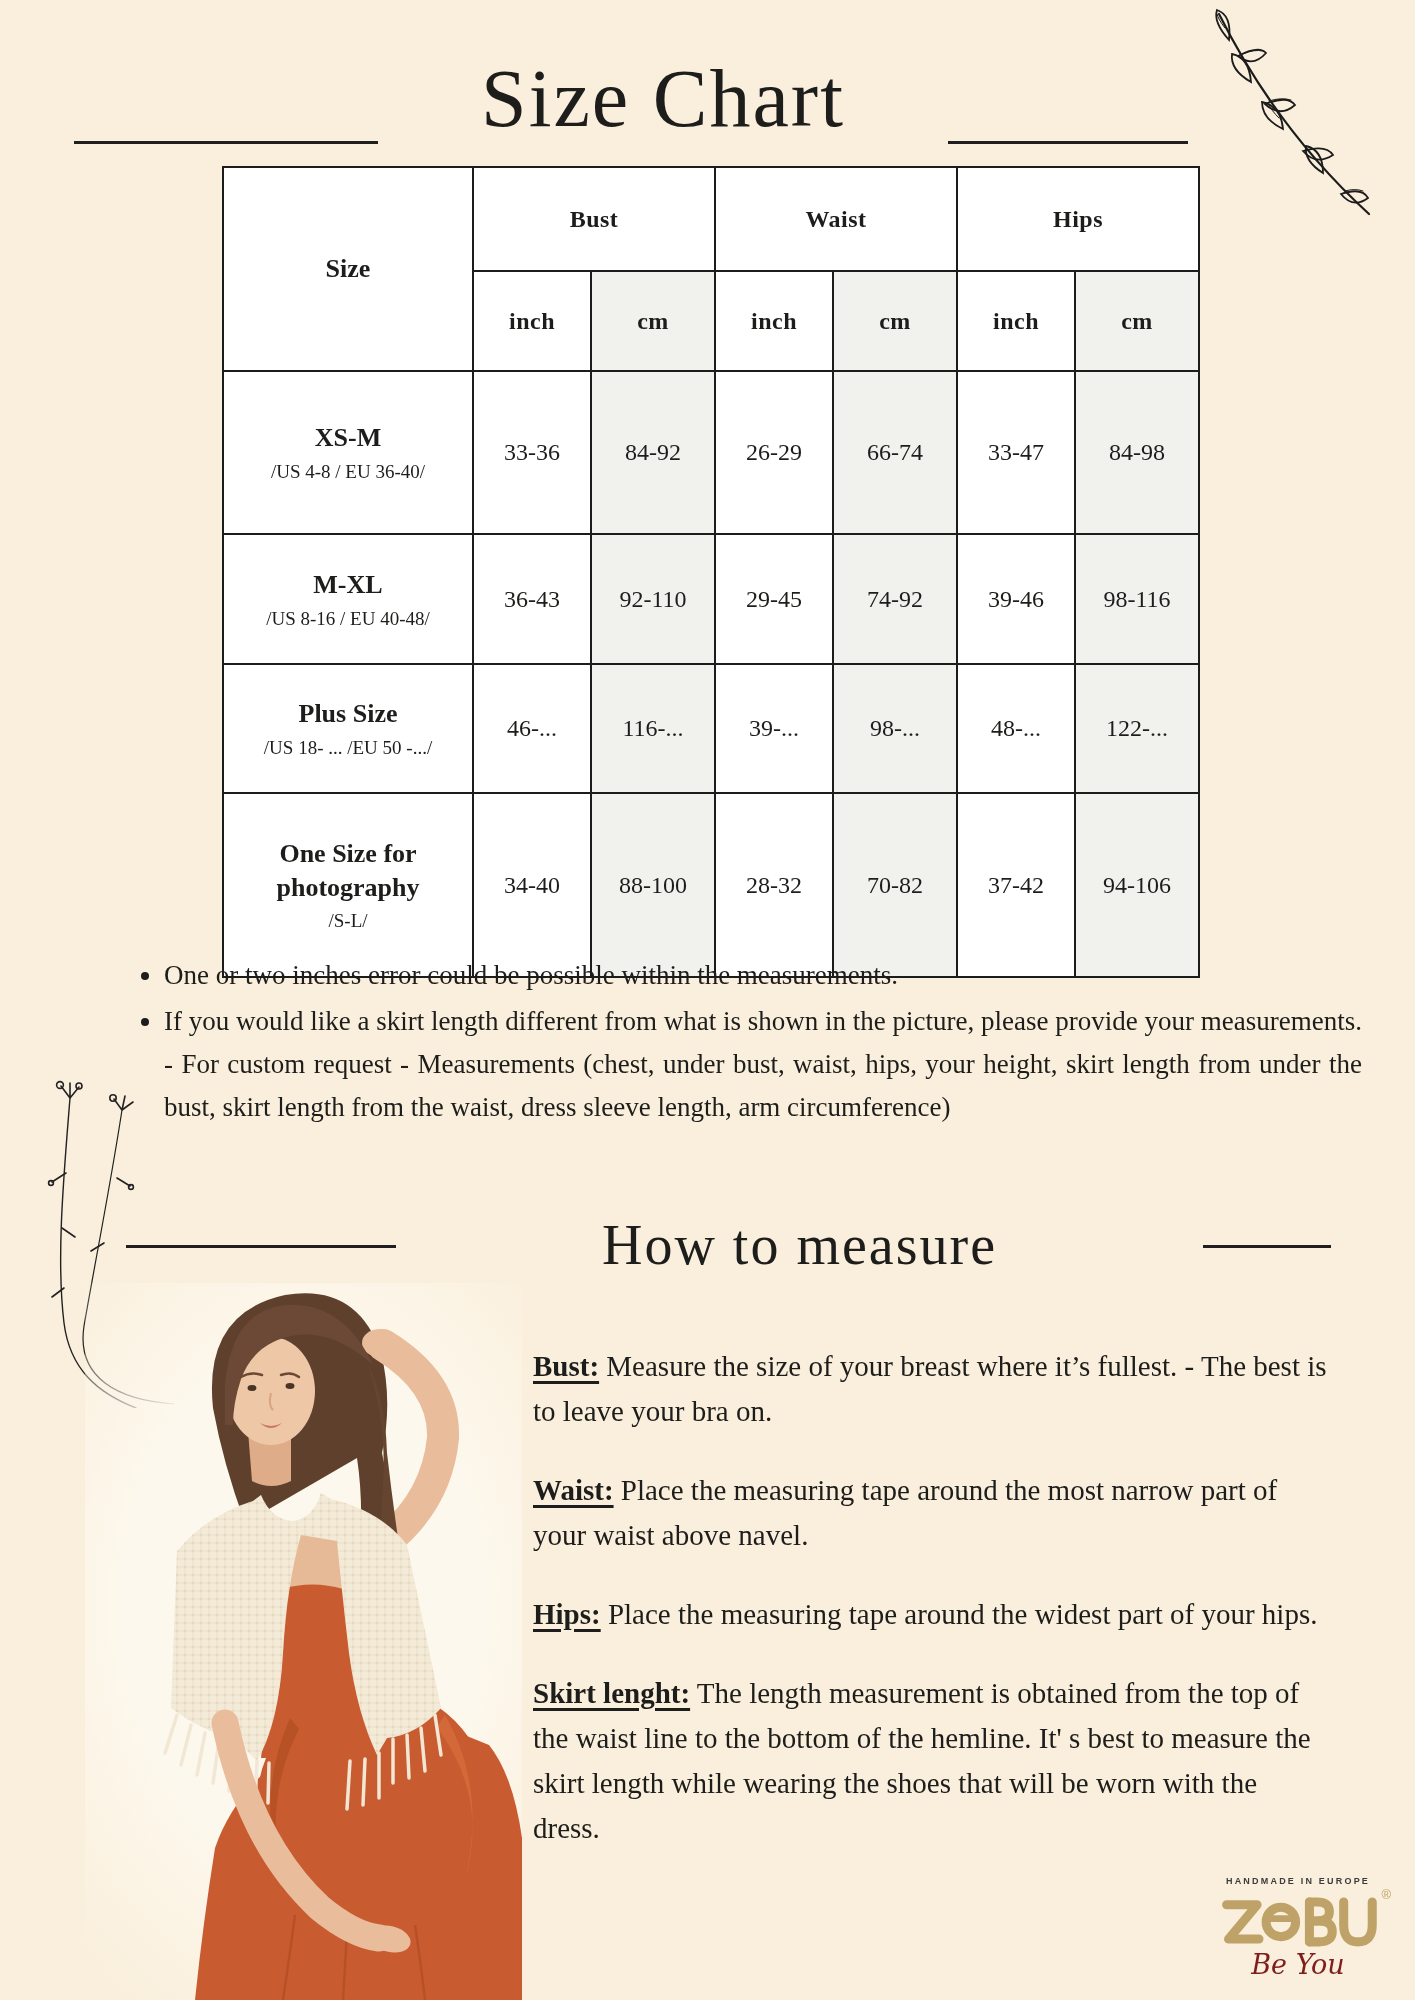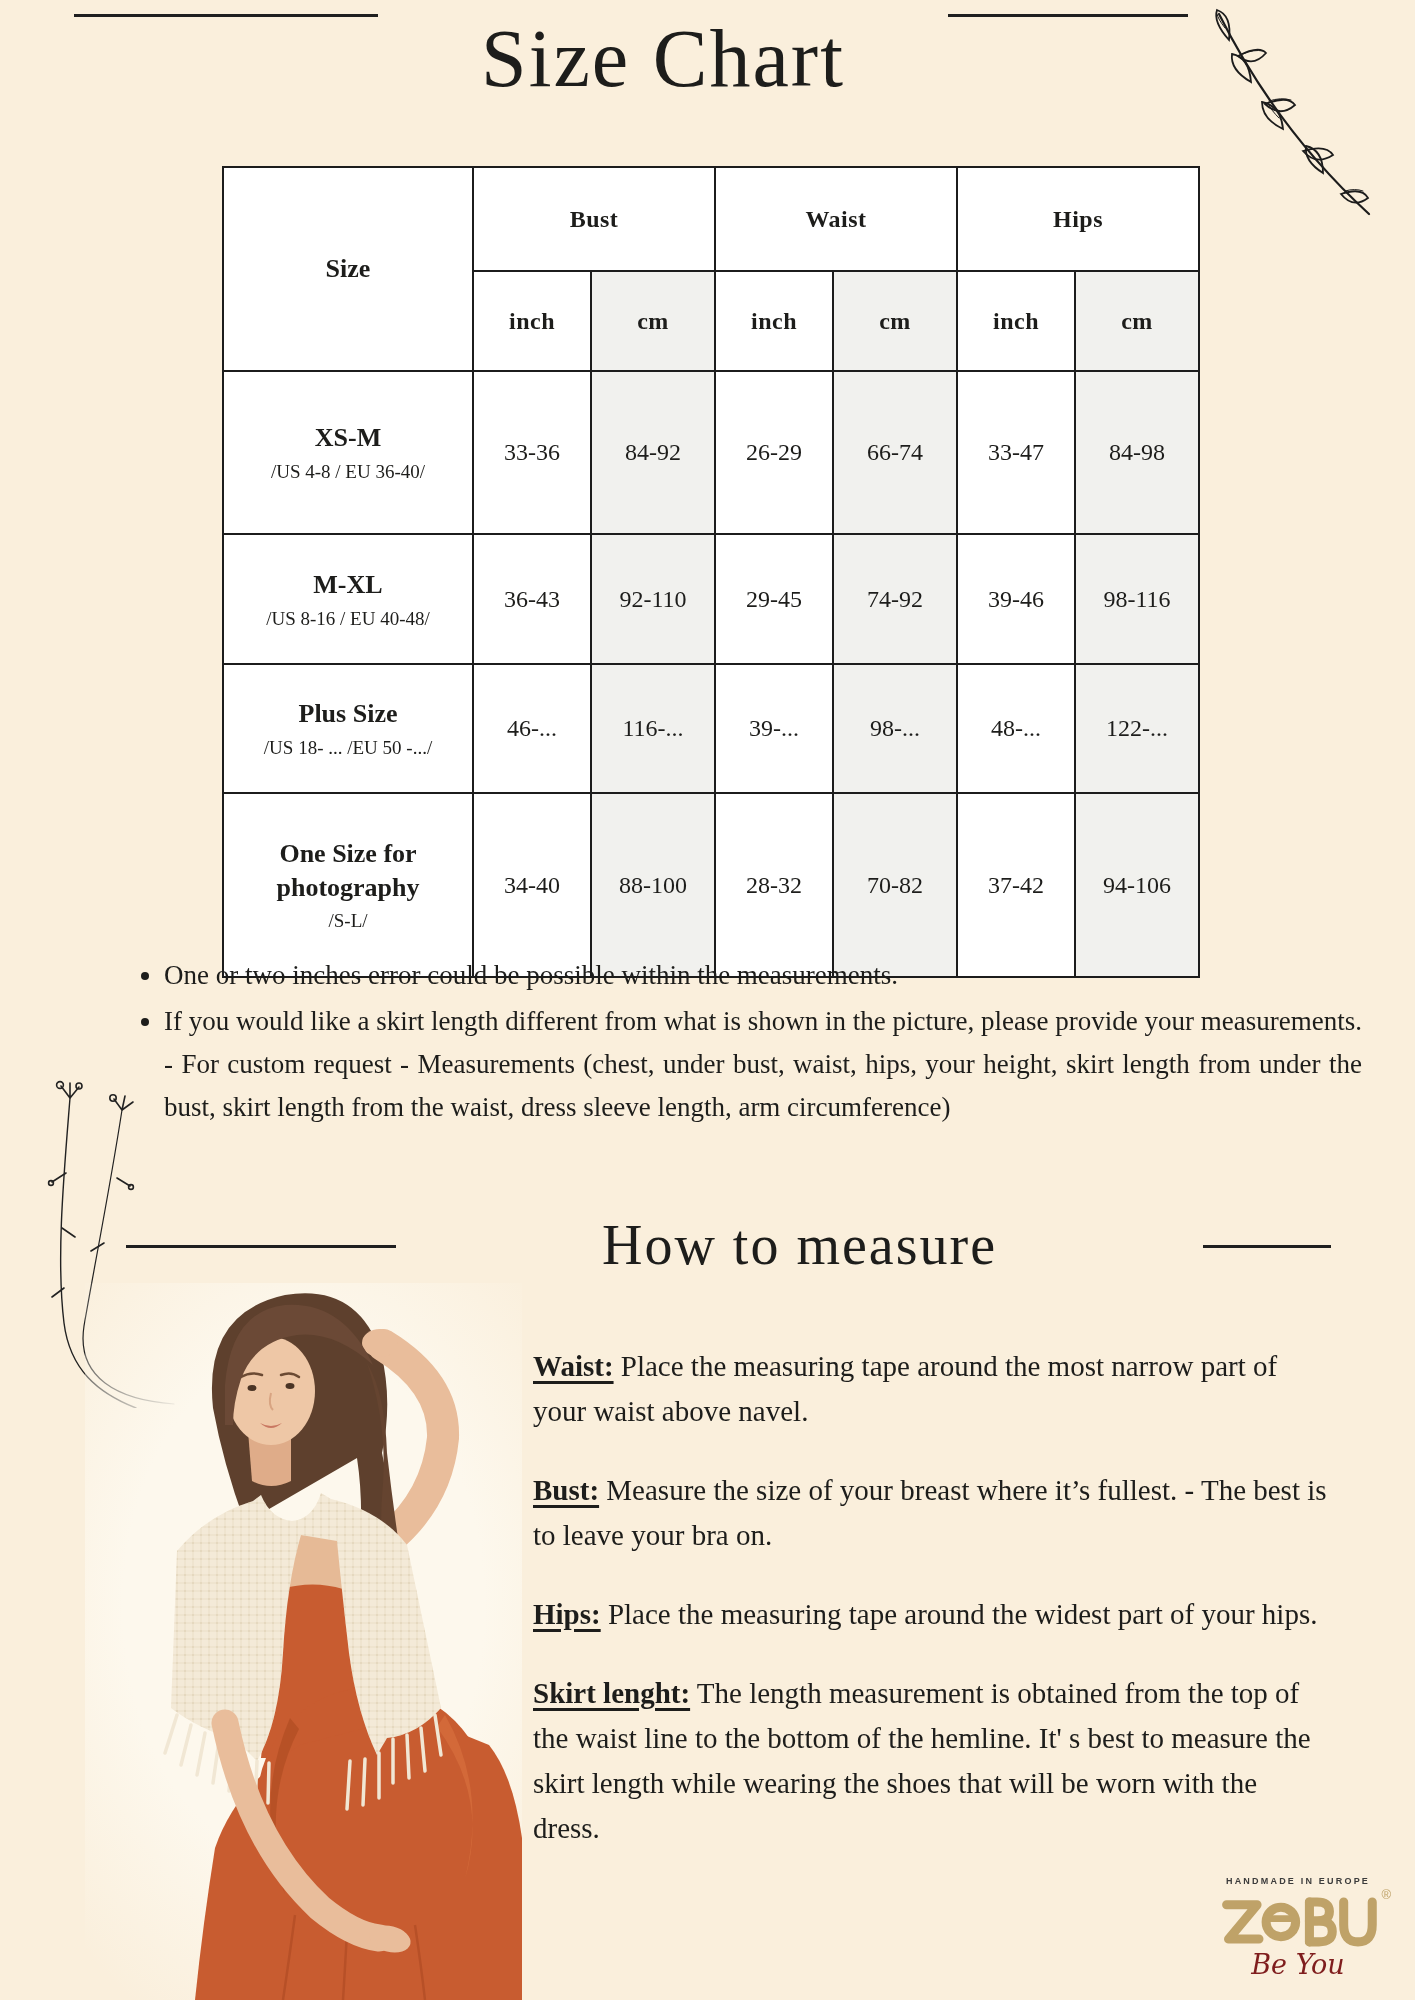--- a/index.html
+++ b/index.html
@@ -4,21 +4,21 @@
 <style>
   html,body{margin:0;padding:0;}
   body{
     width:1415px;height:2000px;position:relative;overflow:hidden;
     background:#faefdc;color:#1d1d1b;
     font-family:"Liberation Serif",serif;
   }
   .hline{height:3px;background:#1f1f1f;}
   
   .title-band{position:absolute;left:74px;top:14px;width:1114px;height:130px;
-    display:flex;align-items:flex-start;justify-content:space-between;}
+    display:flex;align-items:flex-end;justify-content:space-between;}
   .title-band .l{width:304px;}
   .title-band .r{width:240px;}
   .big-title{font-size:82px;font-weight:400;letter-spacing:2px;line-height:1.1;margin:0;white-space:nowrap;}
   .band2{position:absolute;left:126px;top:1186px;width:1205px;height:120px;
     display:flex;align-items:center;justify-content:space-between;}
   .band2 .l{width:270px;}
   .band2 .r{width:128px;}
   .big-title.h2{font-size:56px;}
   
   table.size{position:absolute;left:222px;top:166px;border-collapse:collapse;background:#ffffff;}
@@ -246,22 +246,22 @@
         <path d="M280,476 L278,522"></path>
       <path d="M265,478 L262,526"></path>
     </g>
 
     <path d="M140,440 Q165,560 235,625 Q268,652 294,655" fill="none" stroke="#e9bd9b" stroke-width="27" stroke-linecap="round"></path>
     <ellipse cx="305" cy="656" rx="21" ry="13" fill="#e9bd9b" transform="rotate(14 305 656)"></ellipse>
   </svg>
 </div>
 
 <div class="instructions">
+  <p><span class="lbl">Bust:</span> <span>Measure the size of your breast where it’s fullest. - The best is to leave your bra on.</span></p>
   <p><span class="lbl">Waist:</span> <span>Place the measuring tape around the most narrow part of your waist above navel.</span></p>
-  <p><span class="lbl">Bust:</span> <span>Measure the size of your breast where it’s fullest. - The best is to leave your bra on.</span></p>
   <p><span class="lbl">Hips:</span> <span>Place the measuring tape around the widest part of your hips.</span></p>
   <p><span class="lbl">Skirt lenght:</span> <span>The length measurement is obtained from the top of the waist line to the bottom of the hemline. It' s best to measure the skirt length while wearing the shoes that will be worn with the dress.</span></p>
 </div>
 
 <div class="logo">
   <div class="tagline">HANDMADE IN EUROPE</div>
   <div class="zebu-wrap">
     <span class="sr">ZEBU</span>
     <svg width="158" height="58" viewBox="0 0 166 60">
       <g fill="none" stroke="#bfa268" stroke-width="9.5" stroke-linecap="round" stroke-linejoin="round">

